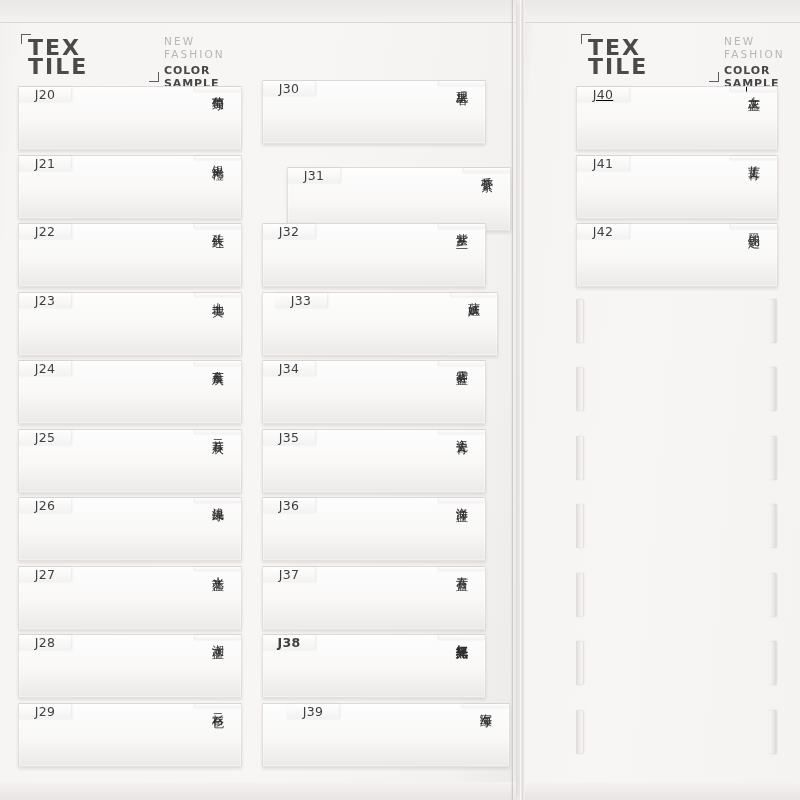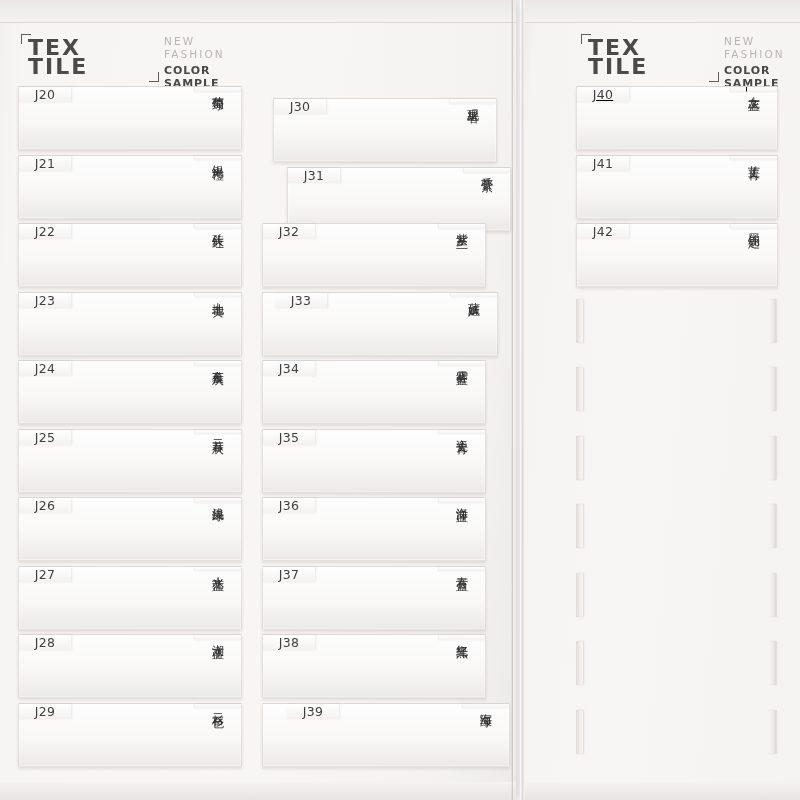--- a/index.html
+++ b/index.html
@@ -231,21 +231,21 @@
           <span>湖水蓝</span>
         </div>
   </div>
       <div class="card" style="left: 18px; width: 222px; top: 702.5px;">
     <div class="code">J29</div>
     <div class="chip" style="background: rgb(31, 59, 66);"></div>
     <div class="cname">
           <span>云杉色</span>
         </div>
   </div>
-      <div class="card" style="left: 262px; width: 222px; top: 98px; margin-left: 11px;">
+      <div class="card" style="left: 262px; width: 222px; top: 80px;">
     <div class="code">J30</div>
     <div class="chip" style="background: rgb(45, 74, 94);"></div>
     <div class="cname">
           <span>观星者</span>
         </div>
   </div>
       <div class="card" style="left: 262px; width: 222px; top: 167px; margin-left: 25px;">
     <div class="code">J31</div>
     <div class="chip" style="background: rgb(211, 207, 232);"></div>
     <div class="cname">
@@ -287,21 +287,21 @@
           <span>海洋蓝</span>
         </div>
   </div>
       <div class="card" style="left: 262px; width: 222px; top: 565.5px;">
     <div class="code">J37</div>
     <div class="chip" style="background: rgb(25, 26, 34);"></div>
     <div class="cname">
           <span>青石蓝</span>
         </div>
   </div>
-      <div class="card" style="left: 262px; width: 222px; top: 634px;">
+      <div class="card" style="left: 262px; width: 222px; top: 634px; font-weight: bold;">
     <div class="code">J38</div>
     <div class="chip" style="background: rgb(14, 12, 12);"></div>
     <div class="cname">
           <span>红光黑</span>
         </div>
   </div>
       <div class="card" style="left: 262px; width: 222px; top: 702.5px; padding-left: 24px;">
     <div class="code">J39</div>
     <div class="chip" style="background: rgb(51, 40, 31);"></div>
     <div class="cname">

